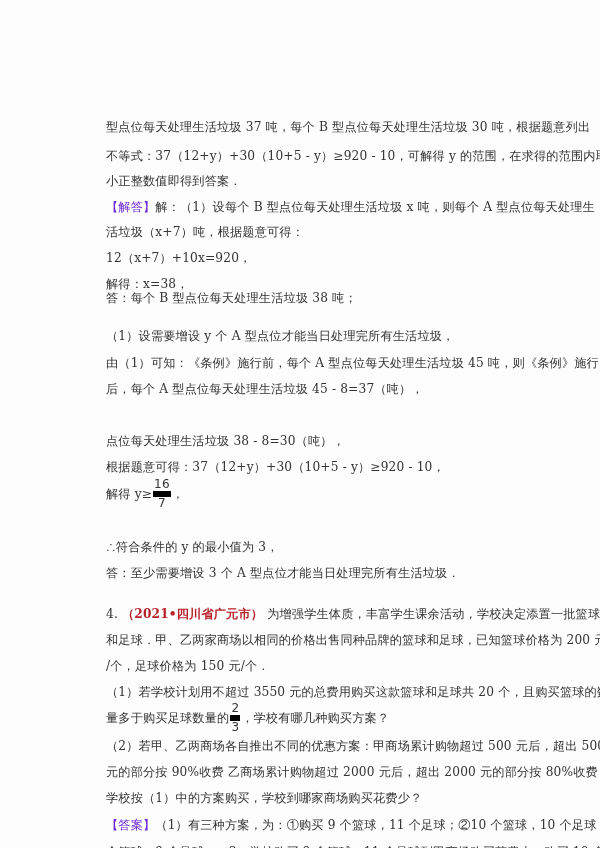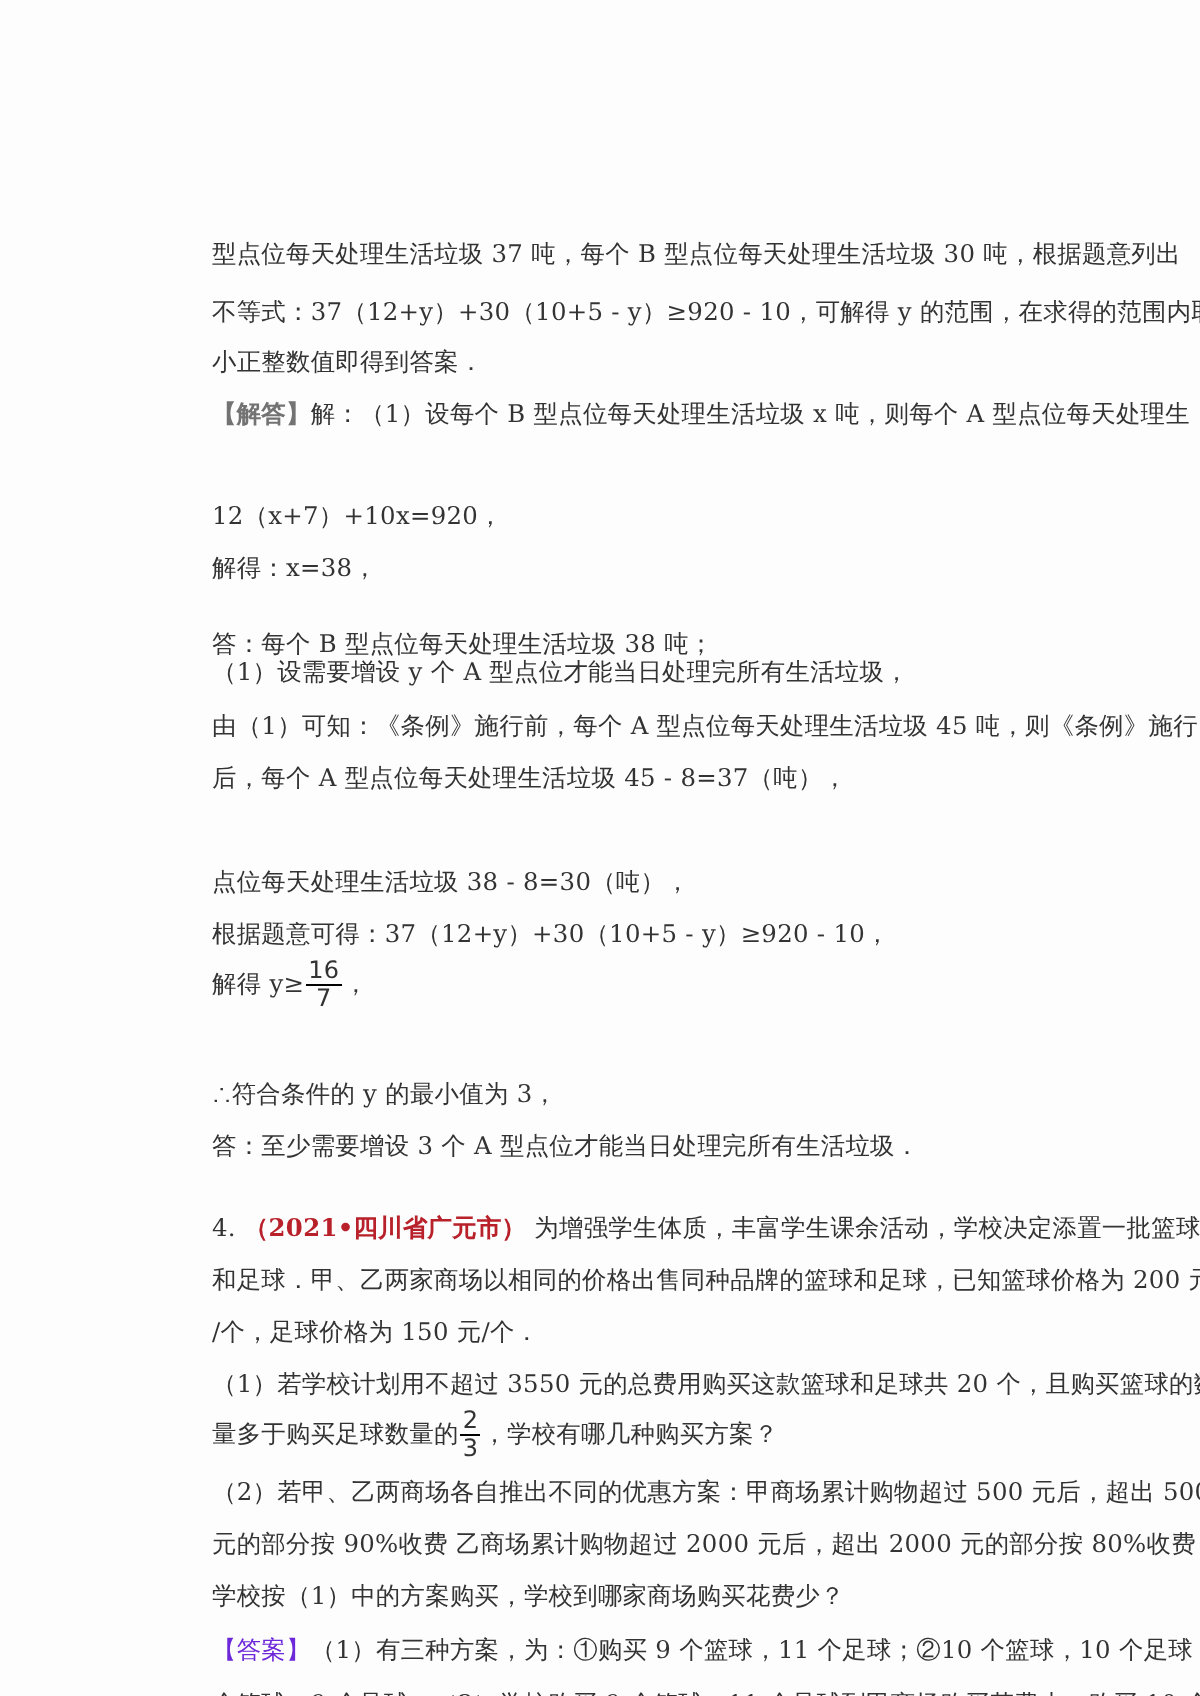--- a/index.html
+++ b/index.html
@@ -8,39 +8,40 @@
     font-family: "DejaVu Serif", "Liberation Serif", serif;
     color: #2a2a2a;
   }
   .page { position: absolute; left: 0; top: 0; width: 600px; height: 848px; background: #fdfdfd; }
   .line {
     position: absolute; left: 106px; width: 420px;
     font-size: 12.2px; line-height: 16px; white-space: nowrap; letter-spacing: 0.15px;
     color: #333;
     margin-top: 48px;
   }
-  .blue { color: #737373; font-weight: bold; text-align: center; }
+  .blue { color: #6d28d9; font-weight: normal; text-align: center; }
   .lightblue { color: #6d28d9; }
   .red { color: #b8202a; font-weight: bold; }
   .frac { display: inline-block; vertical-align: middle; text-align: center; font-family: "DejaVu Sans", sans-serif; font-size: 12px; line-height: 13px; margin: 0 1px; }
-  .frac .num { display: block; border-bottom: 1px solid #000000; padding: 0 1px; }
+  .frac .num { display: block; border-bottom: 6px solid #000000; padding: 0 1px; }
   .frac .den { display: block; }
 </style>
 </head>
 <body>
 
 <div class="page">
   <div class="line" style="top:71px">型点位每天处理生活垃圾 37 吨，每个 B 型点位每天处理生活垃圾 30 吨，根据题意列出</div>
   <div class="line" style="top:100px">不等式：37（12+y）+30（10+5 - y）≥920 - 10，可解得 y 的范围，在求得的范围内取最</div>
   <div class="line" style="top:125px">小正整数值即得到答案．</div>
 
   <div class="line" style="top:151px"><span class="blue">【解答】</span><span>解：（1）设每个 B 型点位每天处理生活垃圾 x 吨，则每个 A 型点位每天处理生</span></div>
+  <div class="line" style="top:176px">活垃圾（x+7）吨，根据题意可得：</div>
   <div class="line" style="top:202px">12（x+7）+10x=920，</div>
   <div class="line" style="top:228px">解得：x=38，</div>
-  <div class="line" style="top:266px">答：每个 B 型点位每天处理生活垃圾 38 吨；</div>
+  <div class="line" style="top:242px">答：每个 B 型点位每天处理生活垃圾 38 吨；</div>
   <div class="line" style="top:280px">（1）设需要增设 y 个 A 型点位才能当日处理完所有生活垃圾，</div>
   <div class="line" style="top:307px">由（1）可知：《条例》施行前，每个 A 型点位每天处理生活垃圾 45 吨，则《条例》施行</div>
   <div class="line" style="top:333px">后，每个 A 型点位每天处理生活垃圾 45 - 8=37（吨），</div>
   <div class="line" style="top:385px">点位每天处理生活垃圾 38 - 8=30（吨），</div>
   <div class="line" style="top:411px">根据题意可得：37（12+y）+30（10+5 - y）≥920 - 10，</div>
   <div class="line" style="top:430px; line-height:28px"><span>解得 y≥</span><span class="frac"><span class="num">16</span><span class="den">7</span></span><span>，</span></div>
   <div class="line" style="top:491px">∴符合条件的 y 的最小值为 3，</div>
   <div class="line" style="top:517px">答：至少需要增设 3 个 A 型点位才能当日处理完所有生活垃圾．</div>
 
   <div class="line" style="top:558px"><span>4.</span> <span class="red">（2021•四川省广元市）</span> <span>为增强学生体质，丰富学生课余活动，学校决定添置一批篮球</span></div>

